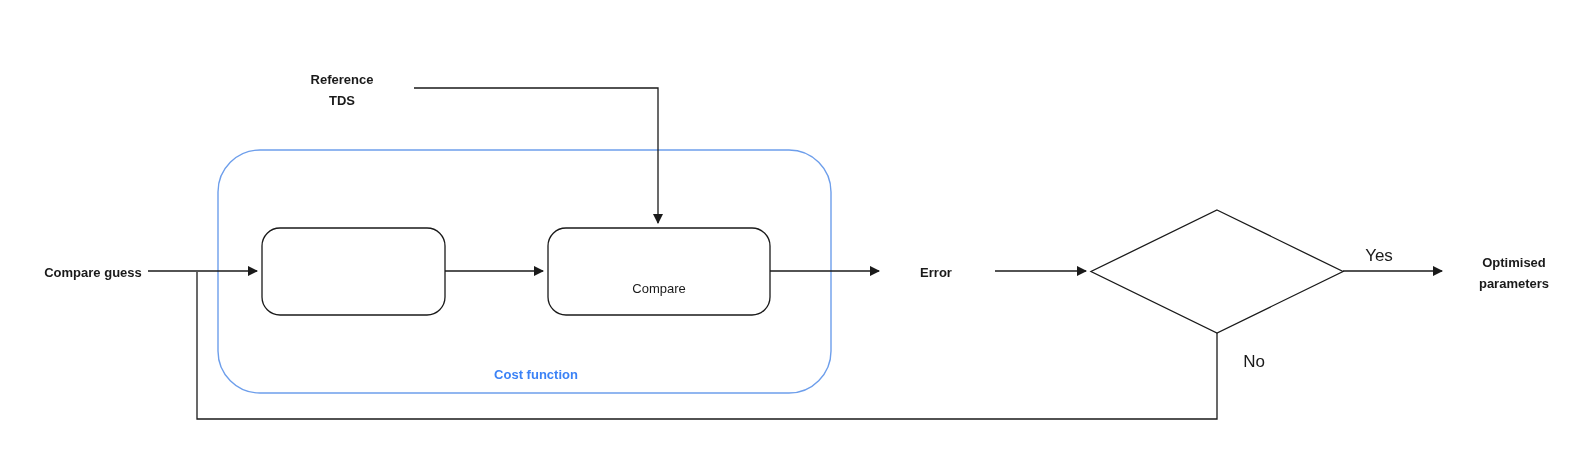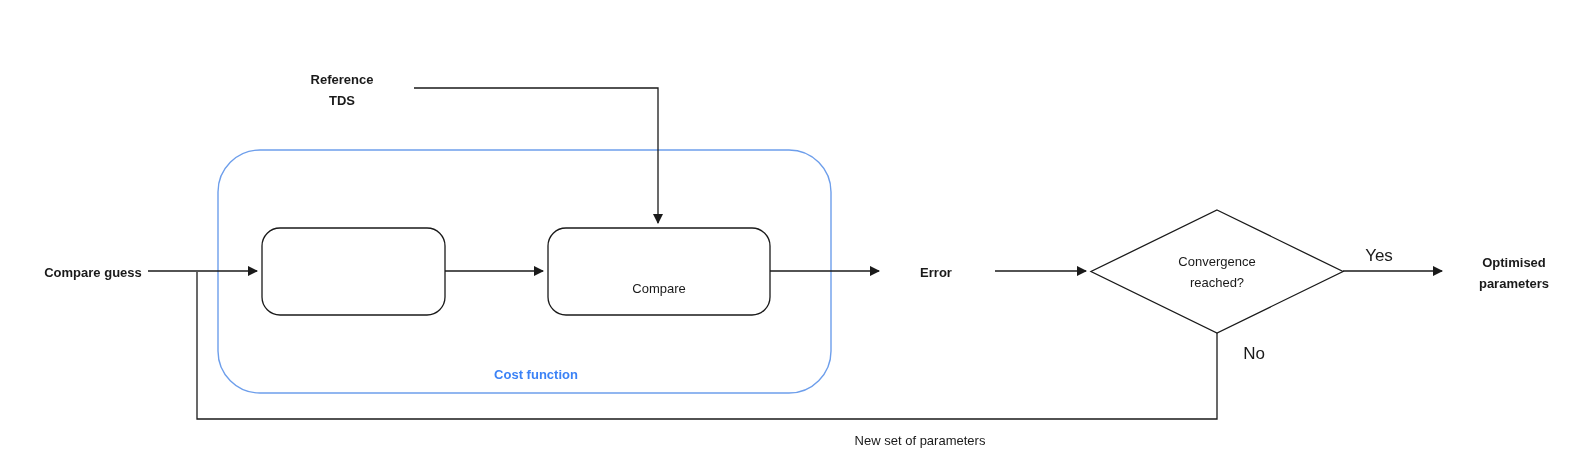--- a/index.html
+++ b/index.html
@@ -74,31 +74,26 @@
   <div class="lbl bold" style="left:342px; top:90px">
     <span>Reference</span>
     <span>TDS</span>
   </div>
 
 
   <div class="lbl" style="left:659px; top:288px">Compare</div>
 
   <div class="lbl bold" style="left:936px; top:272px">Error</div>
 
-  <div class="lbl" style="left:1217px; top:272px">
-    <span>Convergence</span>
-    <span>reached?</span>
-  </div>
 
   <div class="lbl small" style="left:1379px; top:255px">Yes</div>
 
   <div class="lbl bold" style="left:1514px; top:273px">
     <span>Optimised</span>
     <span>parameters</span>
   </div>
 
-  <div class="lbl small" style="left:1254px; top:353px">No</div>
+  <div class="lbl small" style="left:1254px; top:361px">No</div>
 
-  <div class="lbl" style="left:920px; top:440px">New set of parameters</div>
 
   <div class="lbl blue" style="left:536px; top:374px">Cost function</div>
 
 </div>
 
 </body></html>

